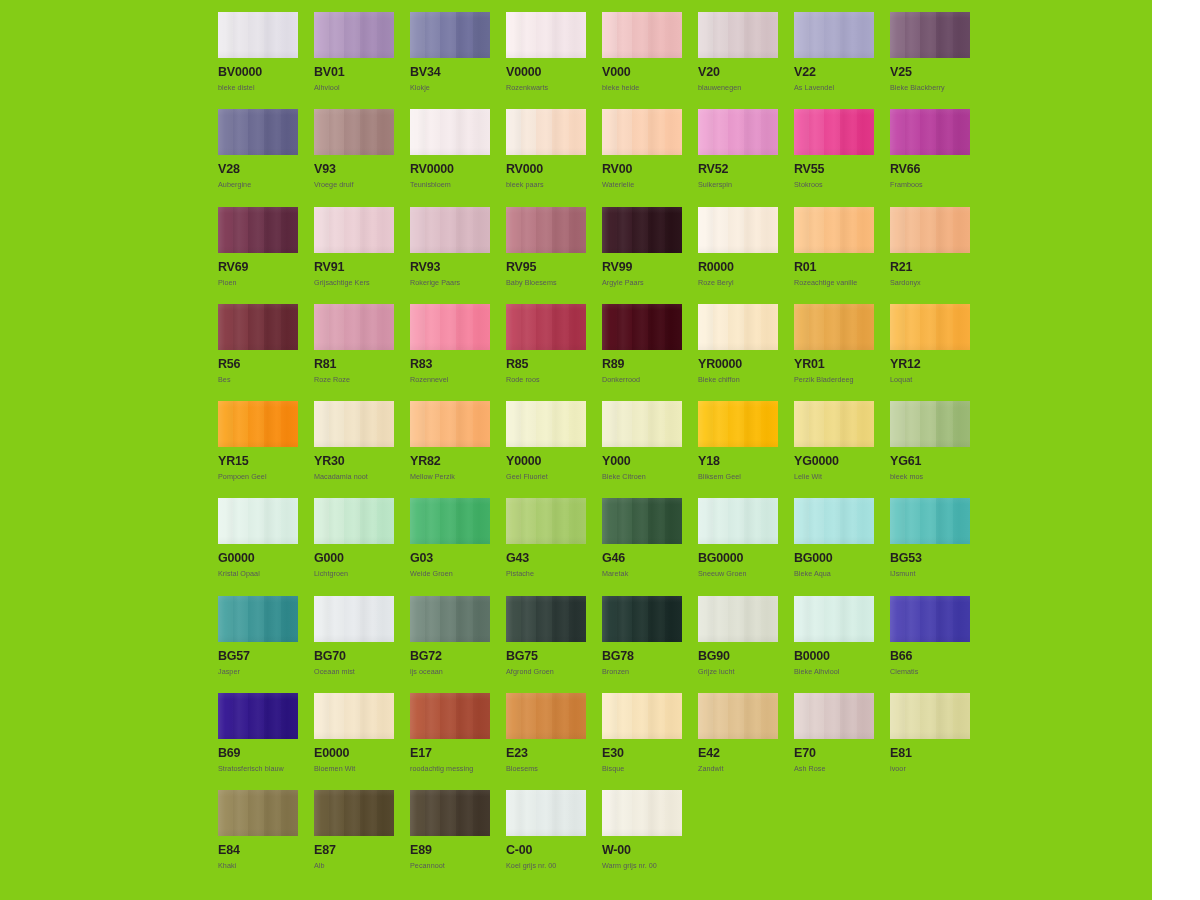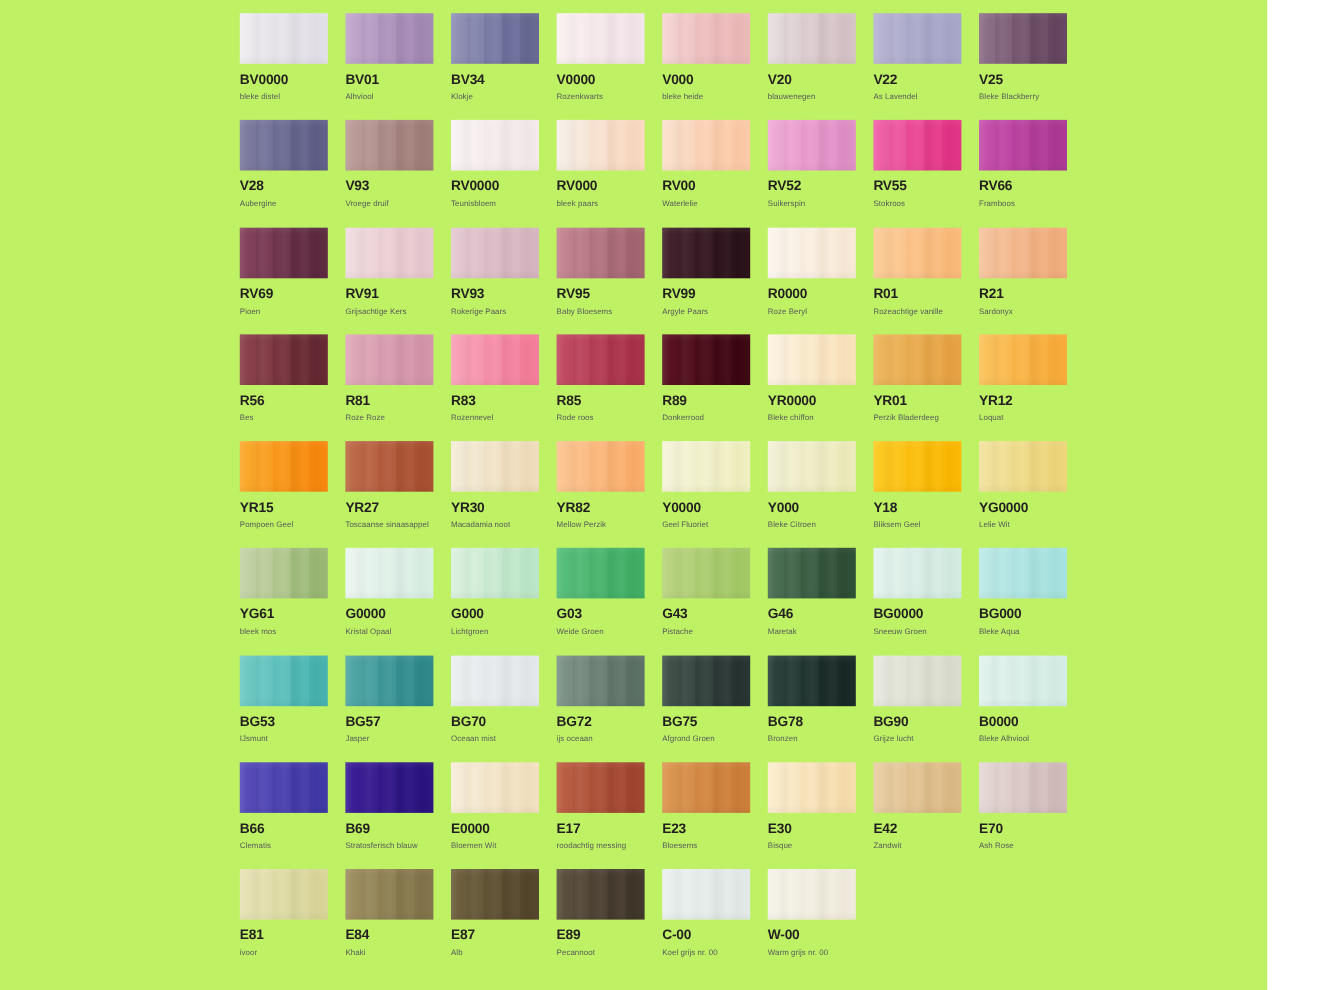--- a/index.html
+++ b/index.html
@@ -12,21 +12,21 @@
     height: 900px;
     overflow: hidden;
     font-family: "Liberation Sans", sans-serif;
     -webkit-font-smoothing: antialiased;
   }
 
   #chart-sheet {
     position: relative;
     width: 1152px;
     height: 900px;
-    background: #bef264;
+    background: #84cc16;
     text-decoration: underline;
   }
 
   .swatch-grid {
     position: absolute;
     left: 218px;
     top: 12px;
     width: 768px;
     display: grid;
     grid-template-columns: repeat(8, 80px);
@@ -266,25 +266,20 @@
         <div class="swatch-chip" style="background: linear-gradient(90deg, rgb(251, 193, 90) 0%, rgb(251, 193, 90) 18%, rgb(251, 187, 80) 19%, rgb(251, 187, 80) 37%, rgb(250, 181, 71) 38%, rgb(250, 181, 71) 57%, rgb(249, 175, 62) 58%, rgb(249, 175, 62) 78%, rgb(249, 171, 56) 79%, rgb(249, 171, 56) 100%);"></div>
         <div class="swatch-code">YR12</div>
         <div class="swatch-name">Loquat</div>
       </div>
       <div class="swatch-cell">
         <div class="swatch-chip" style="background: linear-gradient(90deg, rgb(251, 168, 42) 0%, rgb(251, 168, 42) 18%, rgb(251, 160, 33) 19%, rgb(251, 160, 33) 37%, rgb(250, 151, 25) 38%, rgb(250, 151, 25) 57%, rgb(249, 142, 17) 58%, rgb(249, 142, 17) 78%, rgb(248, 136, 12) 79%, rgb(248, 136, 12) 100%);"></div>
         <div class="swatch-code">YR15</div>
         <div class="swatch-name">Pompoen Geel</div>
       </div>
       <div class="swatch-cell">
-        <div class="swatch-chip" style="background: linear-gradient(90deg, rgb(189, 105, 71) 0%, rgb(189, 105, 71) 18%, rgb(184, 98, 65) 19%, rgb(184, 98, 65) 37%, rgb(179, 91, 59) 38%, rgb(179, 91, 59) 57%, rgb(173, 84, 53) 58%, rgb(173, 84, 53) 78%, rgb(169, 79, 48) 79%, rgb(169, 79, 48) 100%);"></div>
-        <div class="swatch-code">YR27</div>
-        <div class="swatch-name">Toscaanse sinaasappel</div>
-      </div>
-      <div class="swatch-cell">
         <div class="swatch-chip" style="background: linear-gradient(90deg, rgb(244, 235, 214) 0%, rgb(244, 235, 214) 18%, rgb(243, 232, 207) 19%, rgb(243, 232, 207) 37%, rgb(242, 228, 200) 38%, rgb(242, 228, 200) 57%, rgb(241, 224, 192) 58%, rgb(241, 224, 192) 78%, rgb(240, 221, 187) 79%, rgb(240, 221, 187) 100%);"></div>
         <div class="swatch-code">YR30</div>
         <div class="swatch-name">Macadamia noot</div>
       </div>
       <div class="swatch-cell">
         <div class="swatch-chip" style="background: linear-gradient(90deg, rgb(252, 196, 144) 0%, rgb(252, 196, 144) 18%, rgb(252, 190, 134) 19%, rgb(252, 190, 134) 37%, rgb(252, 184, 124) 38%, rgb(252, 184, 124) 57%, rgb(251, 178, 114) 58%, rgb(251, 178, 114) 78%, rgb(251, 173, 106) 79%, rgb(251, 173, 106) 100%);"></div>
         <div class="swatch-code">YR82</div>
         <div class="swatch-name">Mellow Perzik</div>
       </div>
       <div class="swatch-cell">

